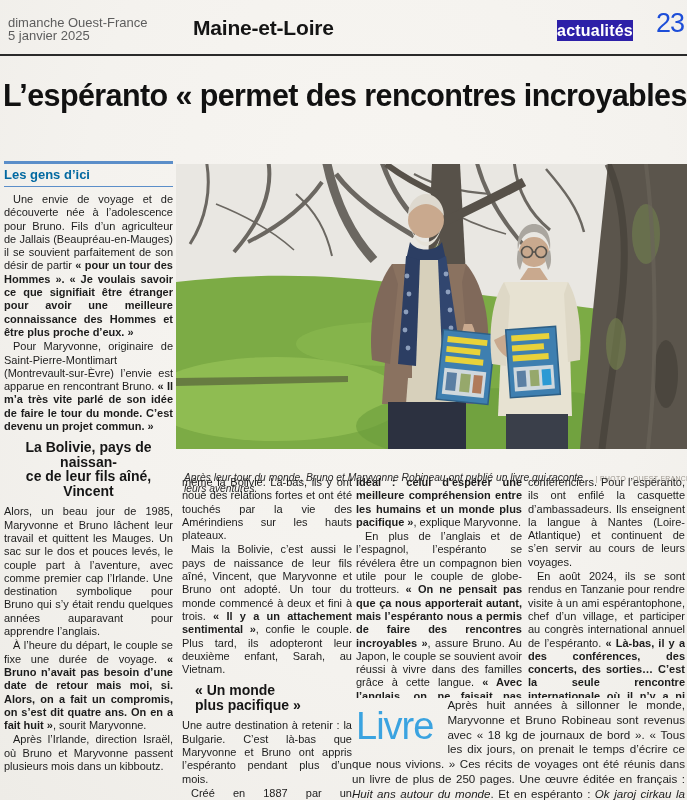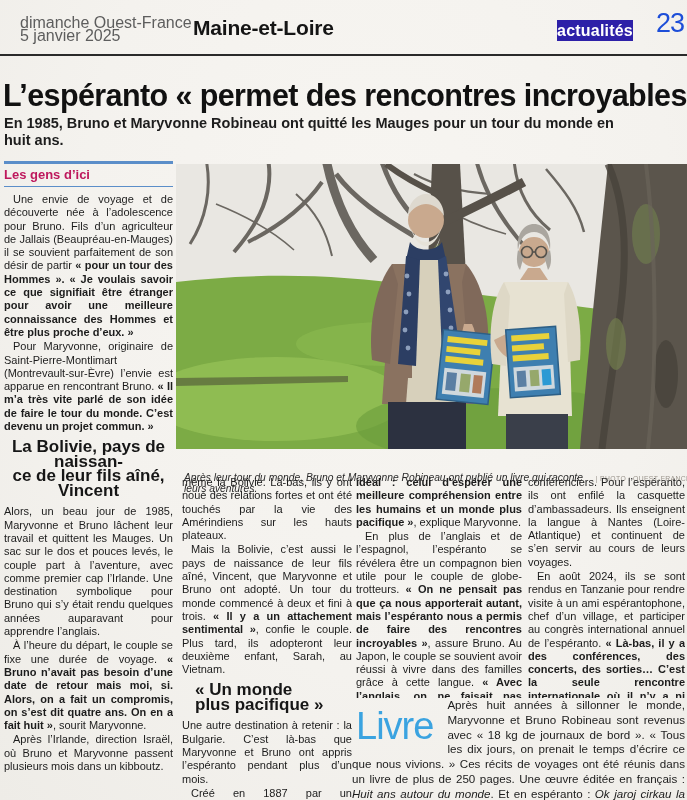--- a/index.html
+++ b/index.html
@@ -12,39 +12,39 @@
   *{margin:0;padding:0;box-sizing:border-box;}
   html,body{width:687px;height:800px;}
   body{
     position:relative;overflow:hidden;
     background:radial-gradient(ellipse at 55% 30%, #f7f5f1 0%, var(--paper) 55%, #eeece7 100%);
     font-family:"Liberation Sans", sans-serif;color:var(--ink);
     -webkit-font-smoothing:antialiased;
   }
   
   .masthead{position:absolute;left:0;top:0;width:687px;height:56px;border-bottom:2px solid #2a2a2a;}
-  .edition{position:absolute;left:20px;top:17px;font-size:16px;line-height:12.5px;color:#5d5d5d;}
+  .edition{position:absolute;left:8px;top:17px;font-size:13px;line-height:12.5px;color:#5d5d5d;}
   .section-title{position:absolute;left:193px;top:16px;font-size:21px;font-weight:700;letter-spacing:-0.2px;color:#151515;}
   .badge{position:absolute;left:557px;top:20px;width:76px;height:21px;background:var(--badge-bg);
          color:#fff;font-size:16px;font-weight:700;text-align:center;line-height:21px;letter-spacing:.2px;}
   .pageno{position:absolute;right:3px;top:8px;font-size:27px;font-weight:400;color:#1d4ed8;letter-spacing:-1px;}
   
   .headline{position:absolute;left:3px;top:78px;width:682px;font-size:30.5px;font-weight:700;
             letter-spacing:-0.6px;color:#111;white-space:nowrap;}
   .standfirst{position:absolute;left:4px;top:115px;width:620px;font-size:14.5px;font-weight:700;
               line-height:16.5px;color:#1d1d1d;}
   
   .col{position:absolute;overflow:hidden;}
   .col1{left:4px;top:161px;width:169px;height:640px;}
   .rubric{border-top:3px solid var(--rubric-rule);border-bottom:1px solid var(--rubric-rule);
-          padding:3px 0 4px;font-size:13px;font-weight:700;color:#be185d;margin-bottom:6px;}
+          padding:3px 0 4px;font-size:13px;font-weight:700;color:#0369a1;margin-bottom:6px;}
   .para{font-size:11px;line-height:13.3px;text-align:justify;color:#1c1c1c;margin-bottom:1px;}
   .para.ind{text-indent:9px;}
   .para .b{font-weight:700;}
-  .crosshead{font-size:17px;font-weight:700;line-height:14.5px;margin:7px 0 7px;color:#161616;}
+  .crosshead{font-size:14px;font-weight:700;line-height:14.5px;margin:7px 0 7px;color:#161616;}
   .crosshead.center{text-align:center;}
   .crosshead.left{padding-left:13px;}
   
   .photo{position:absolute;left:176px;top:164px;width:511px;height:285px;background:#dcdad4;overflow:hidden;}
   .photo svg{display:block;}
   .caption-row{position:absolute;left:178px;top:472px;width:507px;font-size:10.3px;font-style:italic;color:#2a2a2a;margin-left:6px;}
   .caption-row .credit{float:right;font-style:normal;font-size:6.8px;color:#9a948c;letter-spacing:.4px;margin-top:3px;}
   
   .col2{left:182px;top:476px;width:170px;height:324px;}
   .col3{left:356px;top:476px;width:166px;height:222px;}
@@ -64,21 +64,20 @@
     <div>dimanche Ouest-France</div>
     <div>5 janvier 2025</div>
   </div>
   <div class="section-title">Maine-et-Loire</div>
   <div class="badge">actualités</div>
   <div class="pageno">23</div>
 </div>
 
 <h1 class="headline">L’espéranto « permet des rencontres incroyables »</h1>
 <div class="standfirst">
-  <div>En 1985, Bruno et Maryvonne Robineau ont quitté les Mauges pour un tour du monde en huit ans.</div>
 </div>
 
 <div class="col col1">
   <div class="rubric">Les gens d’ici</div>
   <div>
       <p class="para ind"><span>Une envie de voyage et de découverte née à l’adolescence pour Bruno. Fils d’un agriculteur de Jallais (Beaupréau-en-Mauges) il se souvient parfaitement de son désir de partir </span><span class="b">« pour un tour des Hommes ». « Je voulais savoir ce que signifiait être étranger pour avoir une meilleure connaissance des Hommes et être plus proche d’eux. »</span></p>
       <p class="para ind"><span>Pour Maryvonne, originaire de Saint-Pierre-Montlimart (Montrevault-sur-Èvre) l’envie est apparue en rencontrant Bruno. </span><span class="b">« Il m’a très vite parlé de son idée de faire le tour du monde. C’est devenu un projet commun. »</span></p>
       <div class="crosshead center">La Bolivie, pays de naissan-<br>ce de leur fils aîné, Vincent</div>
       <p class="para"><span>Alors, un beau jour de 1985, Maryvonne et Bruno lâchent leur travail et quittent les Mauges. Un sac sur le dos et pouces levés, le couple part à l’aventure, avec comme premier cap l’Irlande. Une destination symbolique pour Bruno qui s’y était rendu quelques années auparavant pour apprendre l’anglais.</span></p>
       <p class="para ind"><span>À l’heure du départ, le couple se fixe une durée de voyage. </span><span class="b">« Bruno n’avait pas besoin d’une date de retour mais moi, si. Alors, on a fait un compromis, on s’est dit quatre ans. On en a fait huit »</span><span>, sourit Maryvonne.</span></p>

